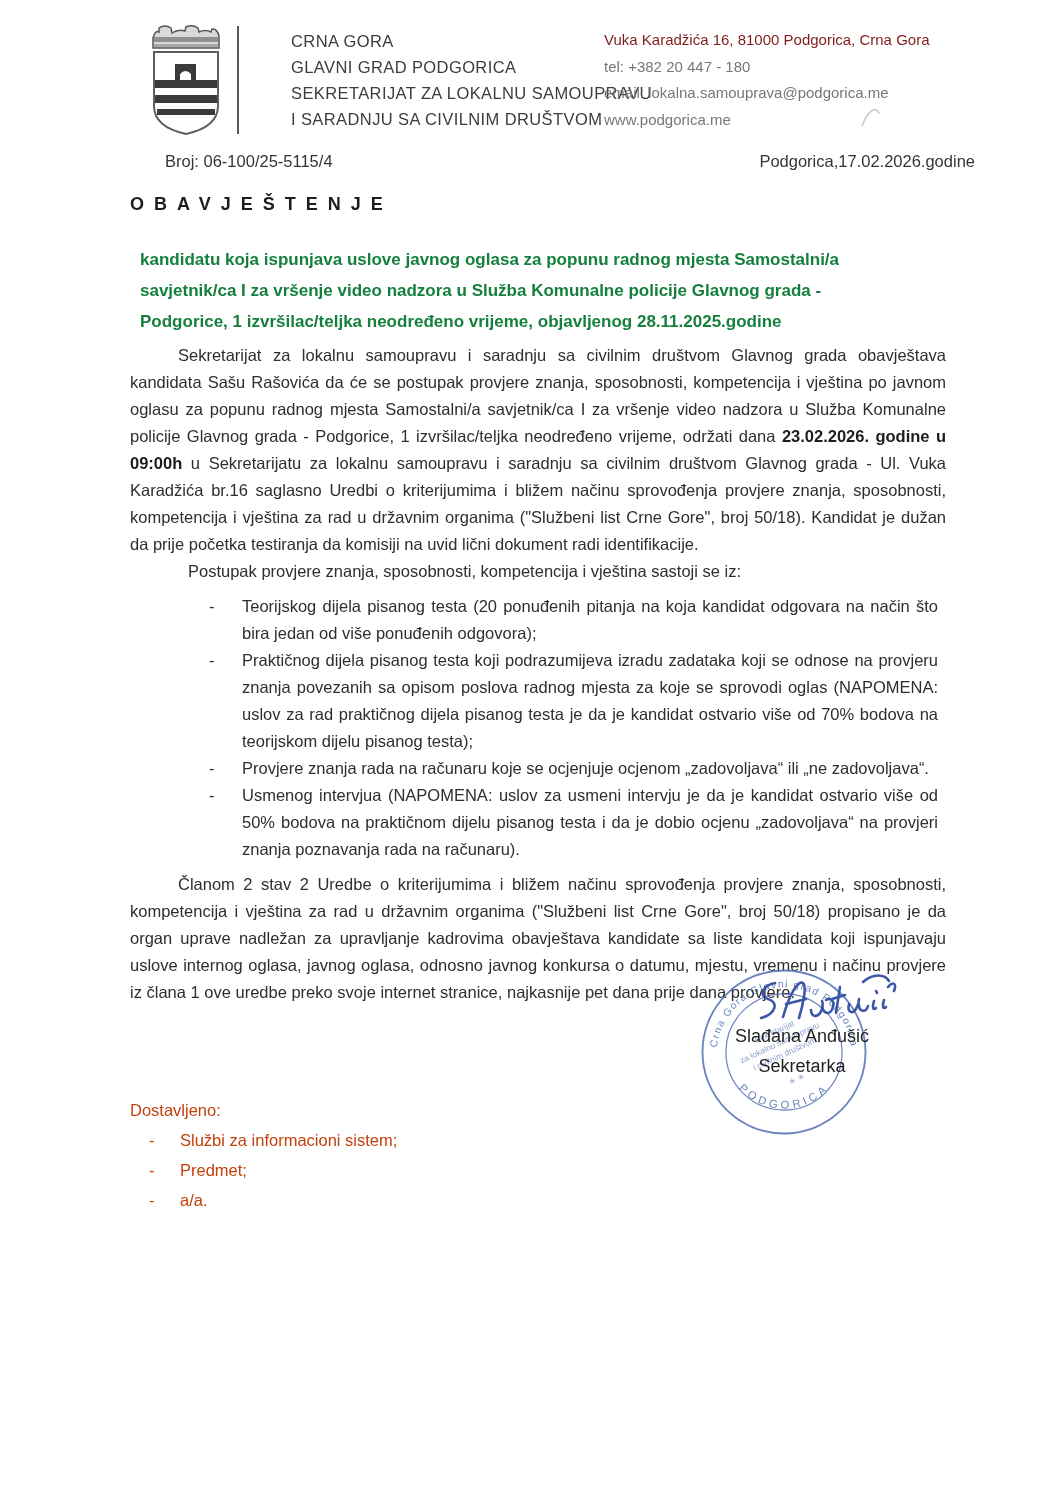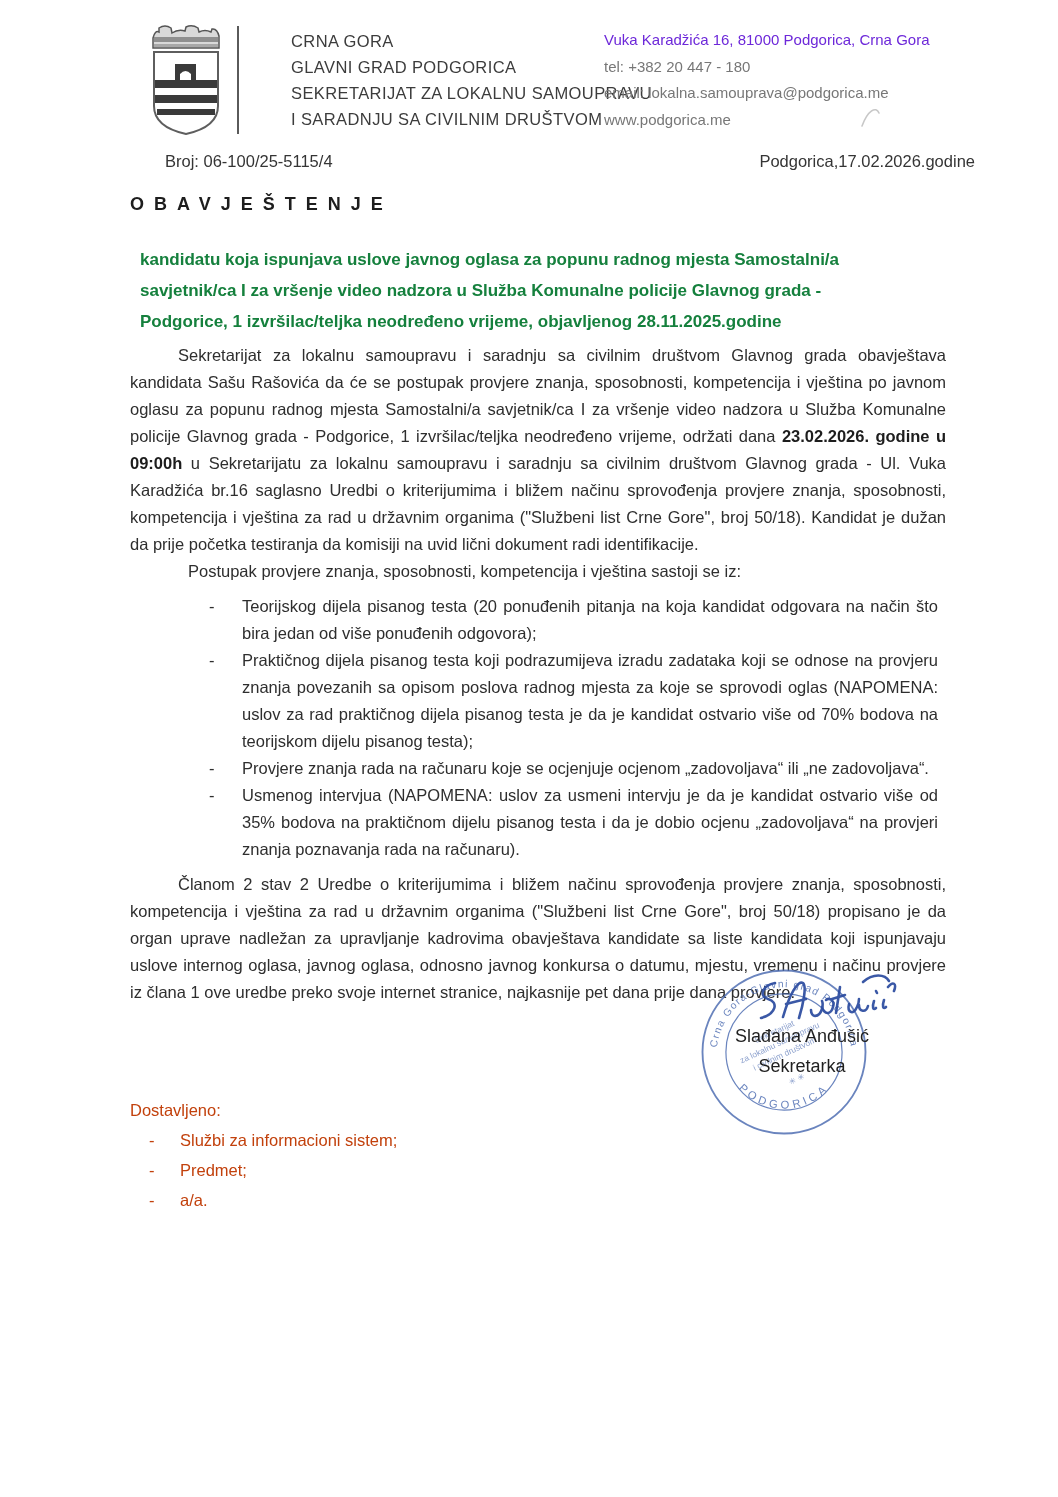--- a/index.html
+++ b/index.html
@@ -8,21 +8,21 @@
     background:#ffffff; overflow:hidden;
     font-family:"Liberation Sans", sans-serif; color:#2e2e2e;
   }
 
   
   .letterhead { position:absolute; top:24px; left:145px; display:flex; align-items:flex-start; }
   .arms { width:82px; height:114px; flex:0 0 auto; }
   .head-divider { width:2px; height:108px; background:#5a5a5a; margin:2px 12px 0 10px; }
   .org-block { padding-top:4px; font-size:16.5px; line-height:26px; color:#3c3c3c; letter-spacing:.4px; white-space:nowrap;margin-left:40px; }
   .contact-block { position:absolute; top:27px; left:604px; font-size:15px; line-height:26.5px; color:#777; white-space:nowrap; }
-  .contact-block .l1 { color:#6d28d9; }
+  .contact-block .l1 { color:#7f1d1d; }
 
   .pen-mark { position:absolute; left:852px; top:98px; opacity:.55; }
 
   
   .ref-row { position:absolute; top:152px; left:130px; width:810px;
              display:flex; justify-content:space-between; font-size:16.5px; color:#353535;margin-left:35px; }
 
   
   .doc-title { position:absolute; top:194px; left:130px; width:815px; text-align:left;
                font-size:18px; font-weight:bold; letter-spacing:10px; color:#1d1d1d; }
@@ -106,21 +106,21 @@
     <div>Podgorice, 1 izvršilac/teljka neodređeno vrijeme, objavljenog 28.11.2025.godine</div>
   </div>
 
   <div class="body-text">
     <p class="p-indent"><span>Sekretarijat za lokalnu samoupravu i saradnju sa civilnim društvom Glavnog grada obavještava kandidata Sašu Rašovića da će se postupak provjere znanja, sposobnosti, kompetencija i vještina po javnom oglasu za popunu radnog mjesta Samostalni/a savjetnik/ca I za vršenje video nadzora u Služba Komunalne policije Glavnog grada - Podgorice, 1 izvršilac/teljka neodređeno vrijeme, održati dana </span><span class="bold-inline">23.02.2026. godine u 09:00h</span><span> u Sekretarijatu za lokalnu samoupravu i saradnju sa civilnim društvom Glavnog grada - Ul. Vuka Karadžića br.16 saglasno Uredbi o kriterijumima i bližem načinu sprovođenja provjere znanja, sposobnosti, kompetencija i vještina za rad u državnim organima ("Službeni list Crne Gore", broj 50/18). Kandidat je dužan da prije početka testiranja da komisiji na uvid lični dokument radi identifikacije.</span></p>
     <p class="lead-indent">Postupak provjere znanja, sposobnosti, kompetencija i vještina sastoji se iz:</p>
     <ul class="dash-list">
       <li>Teorijskog dijela pisanog testa (20 ponuđenih pitanja na koja kandidat odgovara na način što bira jedan od više ponuđenih odgovora);</li>
       <li>Praktičnog dijela pisanog testa koji podrazumijeva izradu zadataka koji se odnose na provjeru znanja povezanih sa opisom poslova radnog mjesta za koje se sprovodi oglas (NAPOMENA: uslov za rad praktičnog dijela pisanog testa je da je kandidat ostvario više od 70% bodova na teorijskom dijelu pisanog testa);</li>
       <li>Provjere znanja rada na računaru koje se ocjenjuje ocjenom „zadovoljava“ ili „ne zadovoljava“.</li>
-      <li>Usmenog intervjua (NAPOMENA: uslov za usmeni intervju je da je kandidat ostvario više od 35% bodova na praktičnom dijelu pisanog testa i da je dobio ocjenu „zadovoljava“ na provjeri znanja poznavanja rada na računaru).</li>
+      <li>Usmenog intervjua (NAPOMENA: uslov za usmeni intervju je da je kandidat ostvario više od 50% bodova na praktičnom dijelu pisanog testa i da je dobio ocjenu „zadovoljava“ na provjeri znanja poznavanja rada na računaru).</li>
     </ul>
     <p class="p-indent">Članom 2 stav 2 Uredbe o kriterijumima i bližem načinu sprovođenja provjere znanja, sposobnosti, kompetencija i vještina za rad u državnim organima ("Službeni list Crne Gore", broj 50/18) propisano je da organ uprave nadležan za upravljanje kadrovima obavještava kandidate sa liste kandidata koji ispunjavaju uslove internog oglasa, javnog oglasa, odnosno javnog konkursa o datumu, mjestu, vremenu i načinu provjere iz člana 1 ove uredbe preko svoje internet stranice, najkasnije pet dana prije dana provjere.</p>
   </div>
 
   <div class="sign-area">
 
     <svg class="stamp" width="178" height="178" viewBox="0 0 190 190">
       <defs>
         <path id="arcTop" d="M 23,98 A 72,72 0 1 1 167,98"></path>
         <path id="arcBottom" d="M 33,112 A 66,66 0 0 0 157,112"></path>

